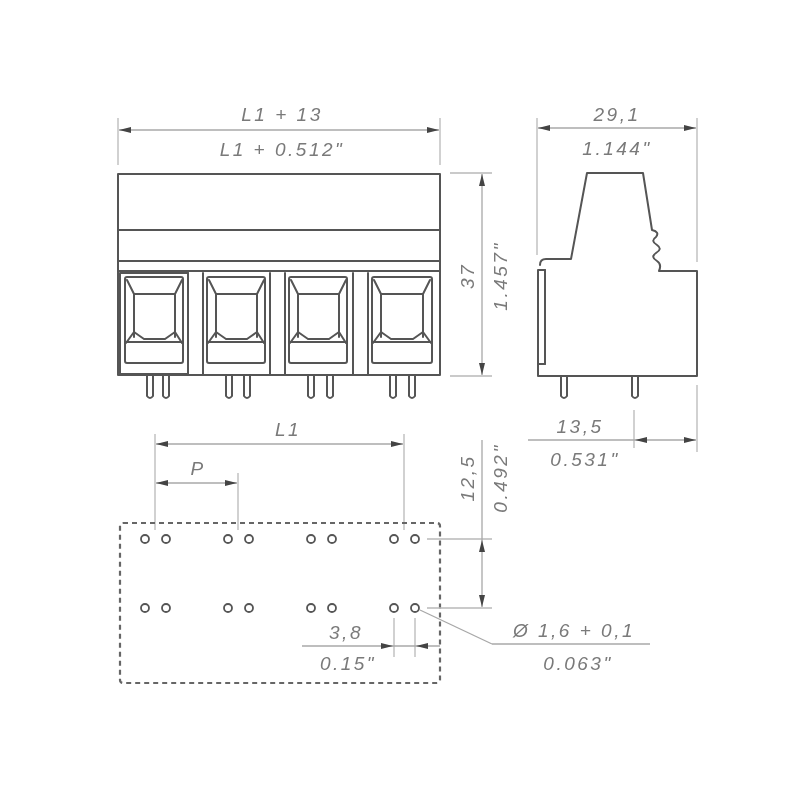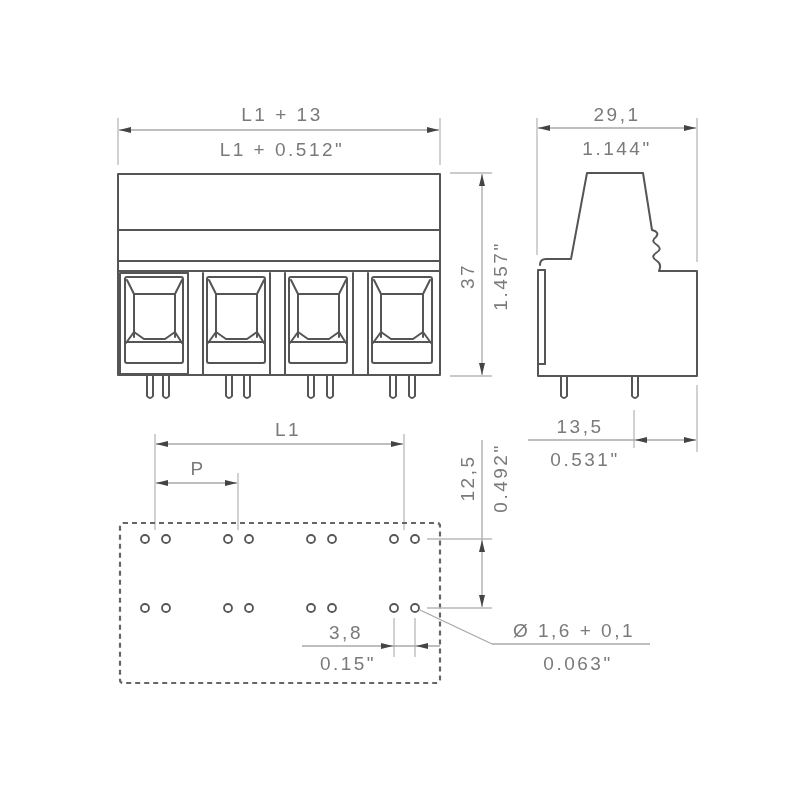--- a/index.html
+++ b/index.html
@@ -1,17 +1,17 @@
 <!DOCTYPE html>
 <html><head>
 <meta charset="utf-8">
 <style>
   html, body { margin: 0; padding: 0; background: #ffffff; }
   body { width: 800px; height: 800px; overflow: hidden; }
-  #canvas { position: absolute; left: 0; top: 0; width: 800px; height: 800px; }
+  #canvas { position: absolute; left: 0; top: 0; width: 800px; height: 800px; font-style: italic; }
   svg { display: block; }
   .body-line { fill: none; stroke: #555555; stroke-width: 2; stroke-linejoin: round; stroke-linecap: round; }
   .dim-line { fill: none; stroke: #a8a8a8; stroke-width: 1.3; }
   .ext-line { fill: none; stroke: #b8b8b8; stroke-width: 1.3; }
   .arrow { fill: #444444; }
   .dim-text { font-family: "Liberation Sans", sans-serif; font-size: 19px; fill: #7a7a7a; letter-spacing: 2.5px; }
   .hole { fill: #ffffff; stroke: #555555; stroke-width: 1.8; }
   .outline-dash { fill: none; stroke: #666666; stroke-width: 2.2; stroke-dasharray: 5 4; }
 </style>
 </head>

